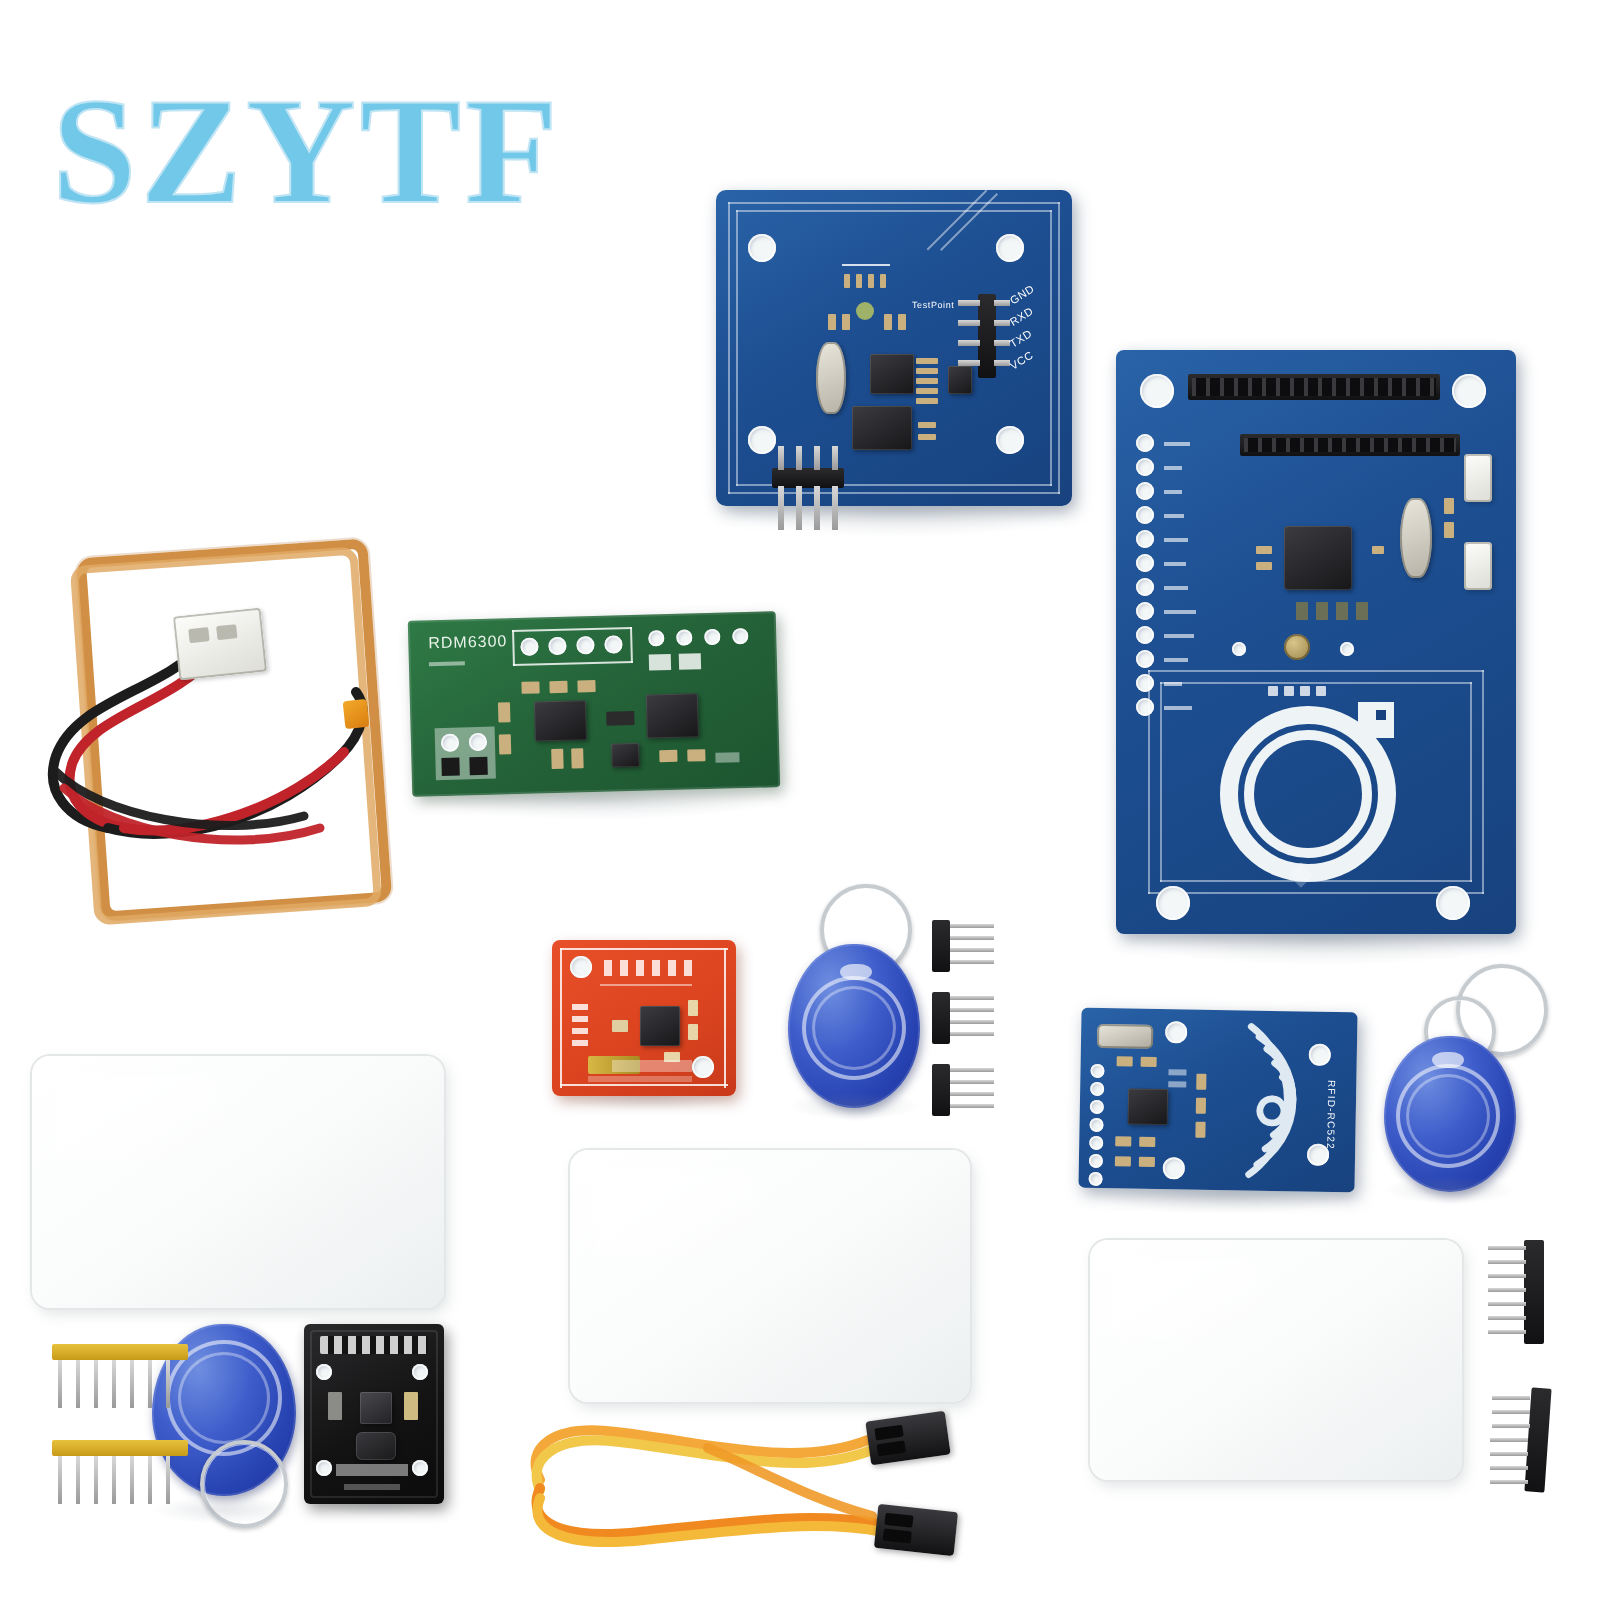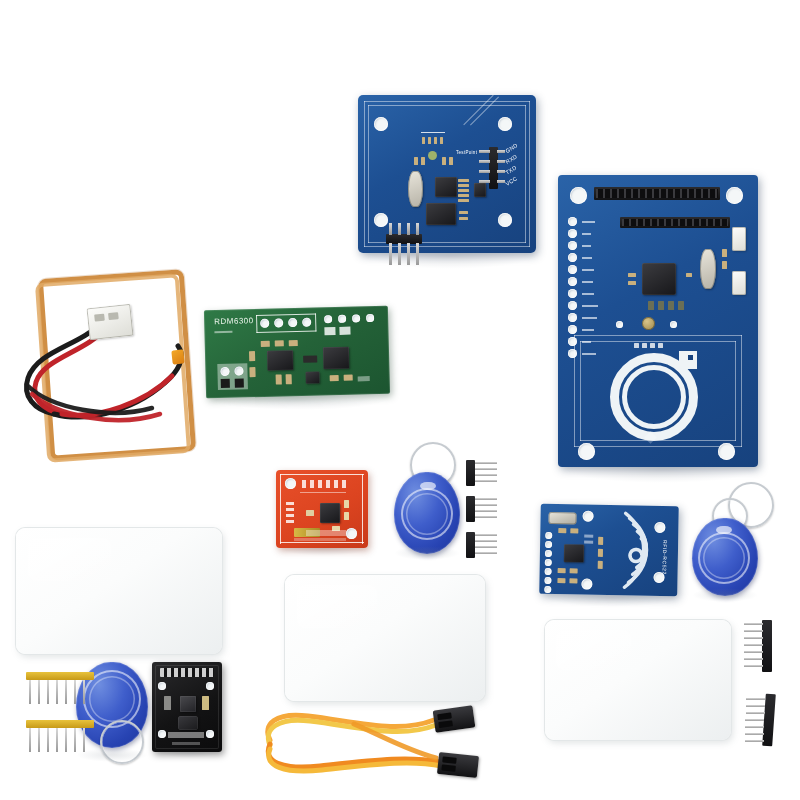--- a/index.html
+++ b/index.html
@@ -91,20 +91,21 @@
     border-radius:2px;box-shadow:inset 0 0 0 1px rgba(140,140,130,.55),1px 1px 2px rgba(0,0,0,.2);}
 
   .shadow-soft{position:absolute;border-radius:50%;
     background:radial-gradient(ellipse,rgba(130,140,150,.20),rgba(255,255,255,0) 70%);}
 </style>
 </head>
 <body>
 
 <div class="stage">
 
+  <div class="item logo">SZYTF</div>
 
   <div class="item" style="left:358px;top:95px;width:184px;height:170px;">
     <div class="shadow-soft" style="left:6px;top:148px;width:172px;height:26px;"></div>
     <div class="pcb-blue" style="position:absolute;left:0;top:0;width:178px;height:158px;border-radius:5px;">
 
       <div class="silk-dim" style="left:6px;top:6px;right:6px;height:1px;width:166px;"></div>
       <div class="silk-dim" style="left:6px;top:6px;width:1px;height:146px;"></div>
       <div class="silk-dim" style="left:171px;top:6px;width:1px;height:146px;"></div>
       <div class="silk-dim" style="left:6px;top:151px;width:166px;height:1px;"></div>
       <div class="silk-dim" style="left:10px;top:10px;width:158px;height:1px;"></div>

